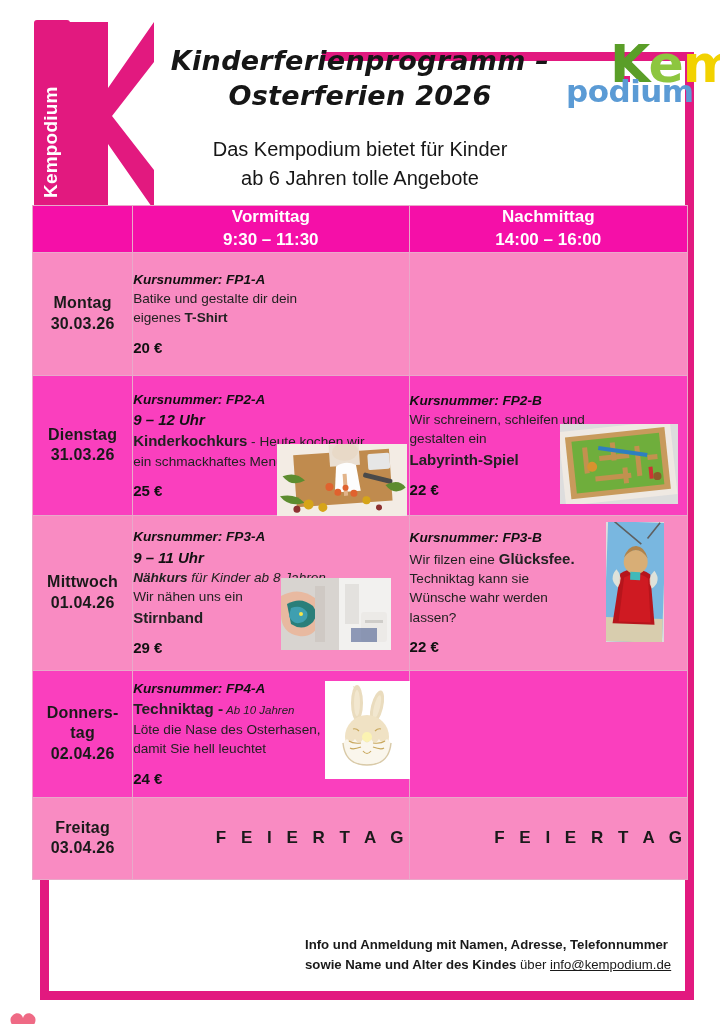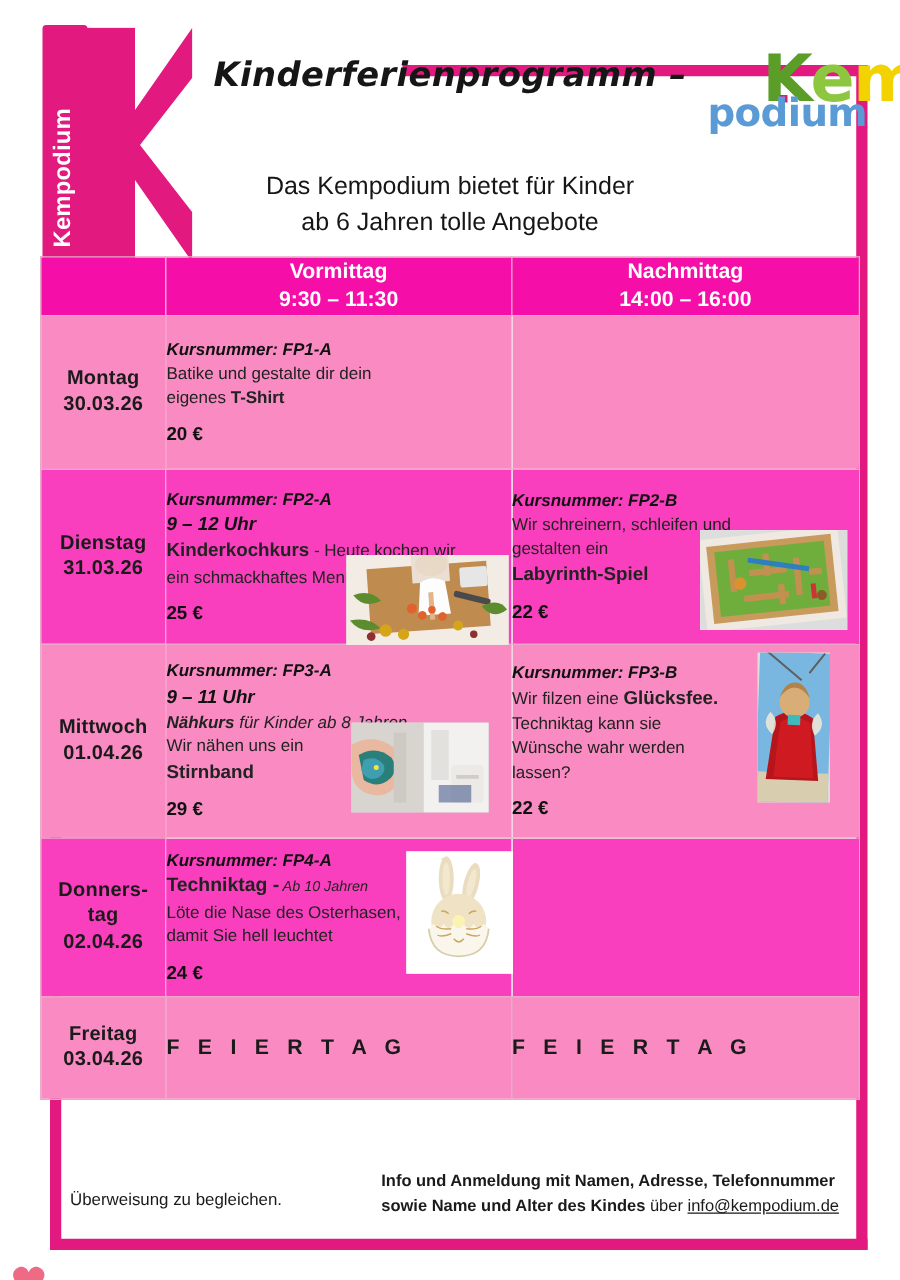--- a/index.html
+++ b/index.html
@@ -117,21 +117,21 @@
     height:100%;
   }
   .kursnr{font-weight:700;font-style:italic;font-size:13.6px;color:#111;}
   .uhr{font-weight:700;font-style:italic;font-size:15px;color:#111;}
   .b{font-weight:700;}
   .bi{font-weight:700;font-style:italic;}
   .i{font-style:italic;}
   .sm{font-size:11.5px;font-style:italic;}
   .price{font-weight:700;font-size:15px;color:#111;margin-top:9px;}
   .feiertag{
-    text-align:left;font-weight:700;font-size:17px;
+    text-align:right;font-weight:700;font-size:17px;
     letter-spacing:5px;color:#1a1a1a;
   }
 
   
   .photo{position:absolute;overflow:hidden;background:#ddd;}
   .photo svg{display:block;}
 
   
   .foot-left{
     position:absolute;left:56px;top:950px;width:235px;
@@ -161,20 +161,21 @@
     <span>Kempodium</span>
   </div>
   <div class="brand-k">
     <svg width="92" height="188" viewBox="0 0 92 188">
       <path d="M0 0 H46 V66 L92 0 H92 V40 L50 94 L92 148 V188 H92 L46 122 V188 H0 Z" fill="#E2197F"></path>
     </svg>
   </div>
 
   <div class="title">
     <div>Kinderferienprogramm –</div>
+    <div>Osterferien 2026</div>
   </div>
   <div class="subtitle">
     <div>Das Kempodium bietet für Kinder</div>
     <div>ab 6 Jahren tolle Angebote</div>
   </div>
 
   <div class="logo">
     <div class="kem"><span class="k">K</span><span class="e">e</span><span class="m">m</span></div>
     <div class="dot"></div>
     <div class="podium">podium</div>
@@ -418,21 +419,20 @@
           <div>03.04.26</div>
         </td>
         <td class="feiertag">F E I E R T A G</td>
         <td class="feiertag">F E I E R T A G</td>
       </tr>
 
     </tbody>
   </table>
 
   <div class="foot-left">
-    <div>Überweisung zu begleichen.</div>
   </div>
   <div class="foot-right">
     <div class="b">Info und Anmeldung mit Namen, Adresse, Telefonnummer</div>
     <div><span class="b">sowie Name und Alter des Kindes</span><span> über </span><span class="mail">info@kempodium.de</span></div>
   </div>
 
   <div class="heart">
     <svg width="30" height="26" viewBox="0 0 30 26">
       <path d="M15 26 C 2 16 0 9 5 5 C 9 1.5 14 4 15 8 C 16 4 21 1.5 25 5 C 30 9 28 16 15 26 Z" fill="#ef6a85"></path>
     </svg>

